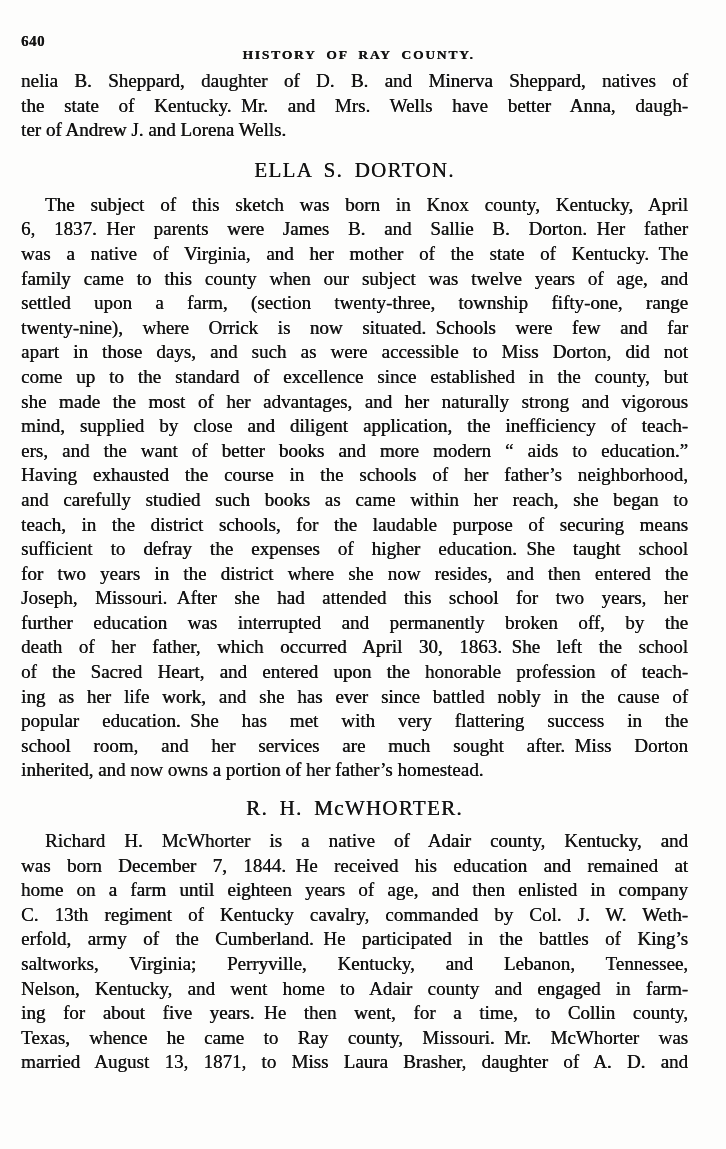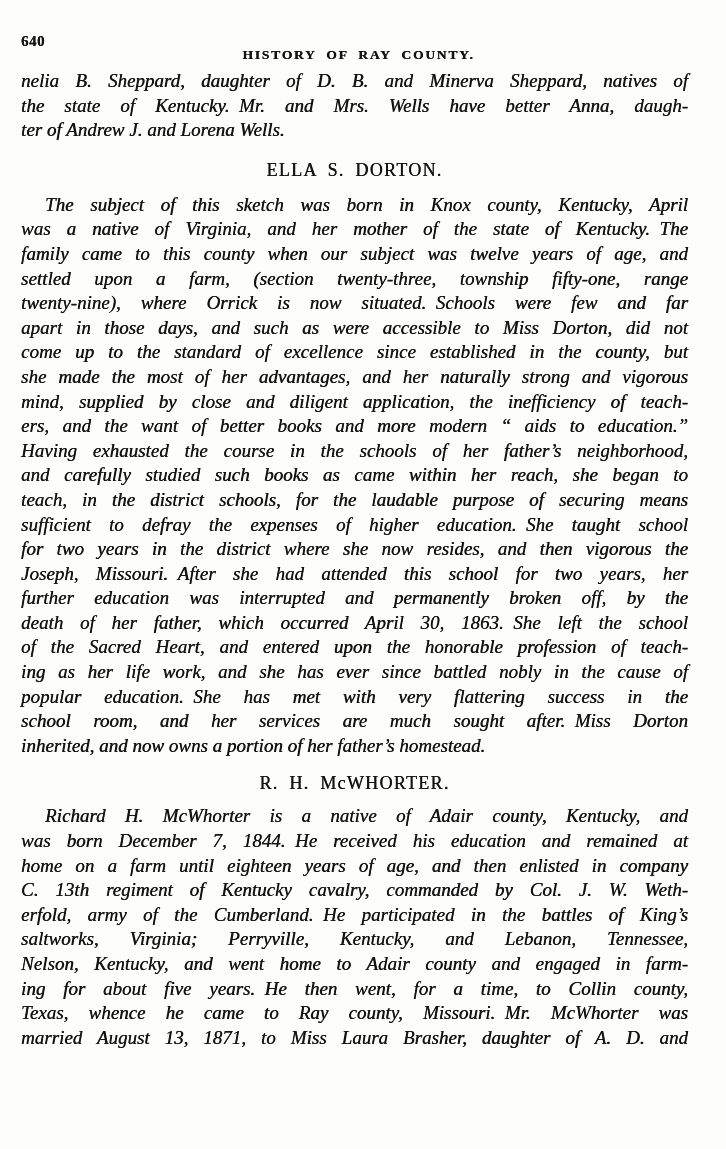--- a/index.html
+++ b/index.html
@@ -31,27 +31,26 @@
     text-align:center;
     font-size:13.5px; line-height:17px; font-weight:bold;
     letter-spacing:1.8px; word-spacing:5px;margin-top:12px;
   }
   .page-body{ font-size:19px; line-height:24.6px; }
   .paragraph{ margin:0; }
   .line{
     text-align:justify;
     text-align-last:justify;
     min-height:24.6px;
-    font-style:italic;
   }
   .line.last{ text-align-last:left; }
   .paragraph.indent .line:first-child{ text-indent:24px; }
   .heading{
     text-align:center;
-    font-size:18px; line-height:26px;
+    font-size:21px; line-height:26px;
     letter-spacing:1.3px; word-spacing:5px;
     margin-top:14px; margin-bottom:10px;
   }
   .heading.second{ margin-top:12px; margin-bottom:8px; }
 </style>
 </head>
 <body>
 
 <div class="page">
   <div class="page-header">
@@ -60,34 +59,35 @@
   </div>
   <div class="page-body">
       <div class="paragraph">
         <div class="line">nelia B. Sheppard, daughter of D. B. and Minerva Sheppard, natives of</div>
         <div class="line">the state of Kentucky. Mr. and Mrs. Wells have better Anna, daugh-</div>
         <div class="line last">ter of Andrew J. and Lorena Wells.</div>
       </div>
       <div class="heading">ELLA S. DORTON.</div>
       <div class="paragraph indent">
         <div class="line">The subject of this sketch was born in Knox county, Kentucky, April</div>
+        <div class="line">6, 1837. Her parents were James B. and Sallie B. Dorton. Her father</div>
         <div class="line">was a native of Virginia, and her mother of the state of Kentucky. The</div>
         <div class="line">family came to this county when our subject was twelve years of age, and</div>
         <div class="line">settled upon a farm, (section twenty-three, township fifty-one, range</div>
         <div class="line">twenty-nine), where Orrick is now situated. Schools were few and far</div>
         <div class="line">apart in those days, and such as were accessible to Miss Dorton, did not</div>
         <div class="line">come up to the standard of excellence since established in the county, but</div>
         <div class="line">she made the most of her advantages, and her naturally strong and vigorous</div>
         <div class="line">mind, supplied by close and diligent application, the inefficiency of teach-</div>
         <div class="line">ers, and the want of better books and more modern “ aids to education.”</div>
         <div class="line">Having exhausted the course in the schools of her father’s neighborhood,</div>
         <div class="line">and carefully studied such books as came within her reach, she began to</div>
         <div class="line">teach, in the district schools, for the laudable purpose of securing means</div>
         <div class="line">sufficient to defray the expenses of higher education. She taught school</div>
-        <div class="line">for two years in the district where she now resides, and then vigorous the</div>
+        <div class="line">for two years in the district where she now resides, and then entered the</div>
         <div class="line">Joseph, Missouri. After she had attended this school for two years, her</div>
         <div class="line">further education was interrupted and permanently broken off, by the</div>
         <div class="line">death of her father, which occurred April 30, 1863. She left the school</div>
         <div class="line">of the Sacred Heart, and entered upon the honorable profession of teach-</div>
         <div class="line">ing as her life work, and she has ever since battled nobly in the cause of</div>
         <div class="line">popular education. She has met with very flattering success in the</div>
         <div class="line">school room, and her services are much sought after. Miss Dorton</div>
         <div class="line last">inherited, and now owns a portion of her father’s homestead.</div>
       </div>
       <div class="heading second">R. H. McWHORTER.</div>

